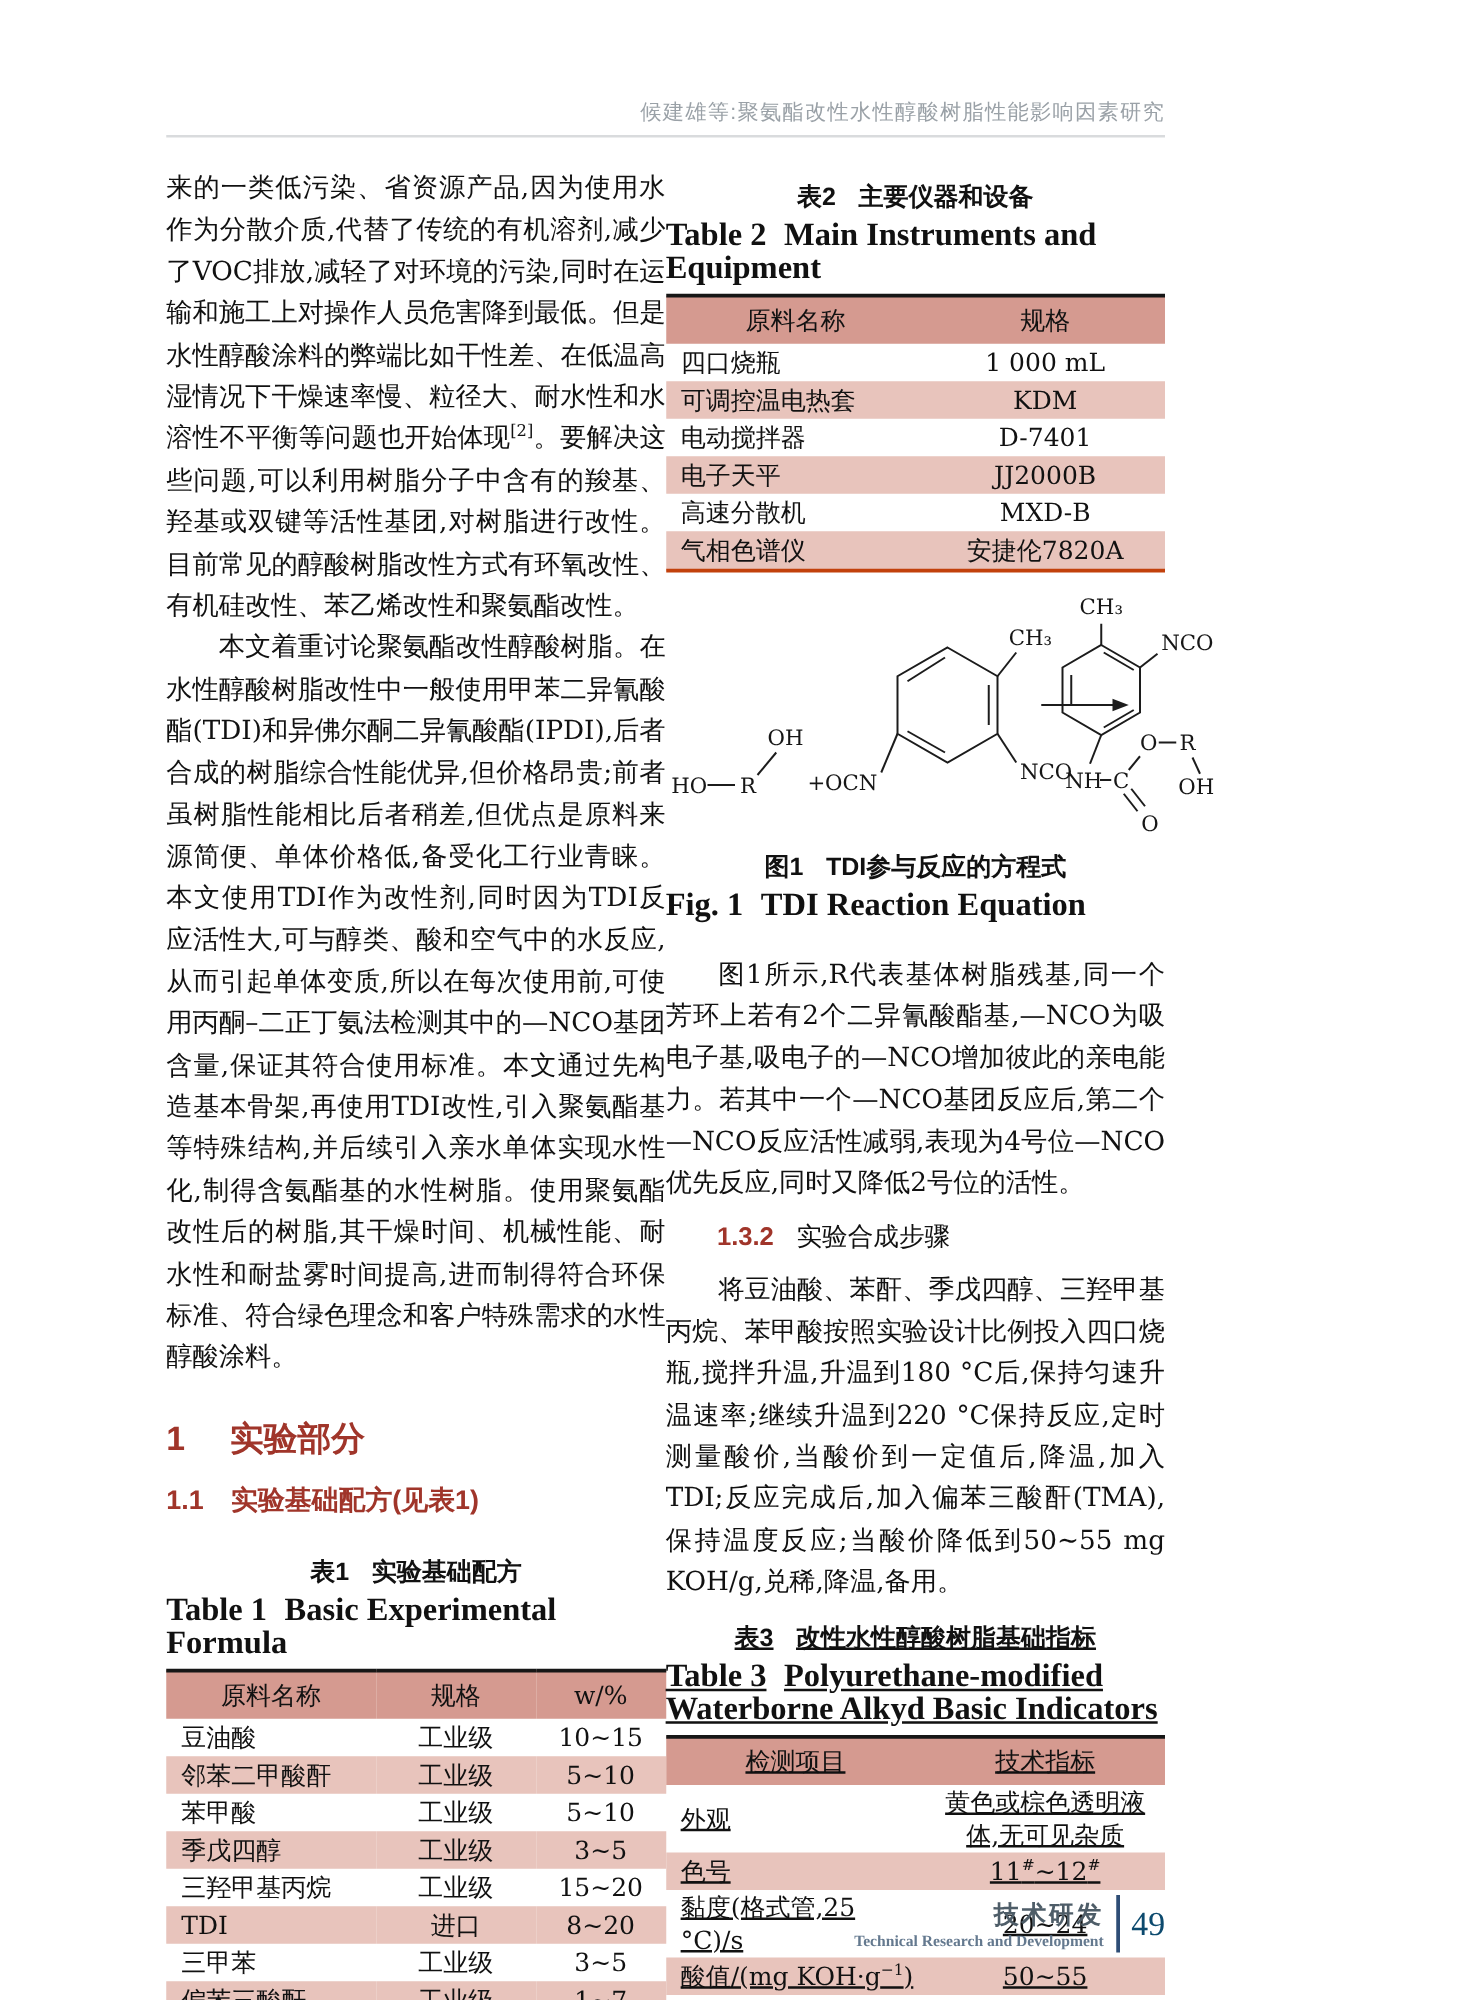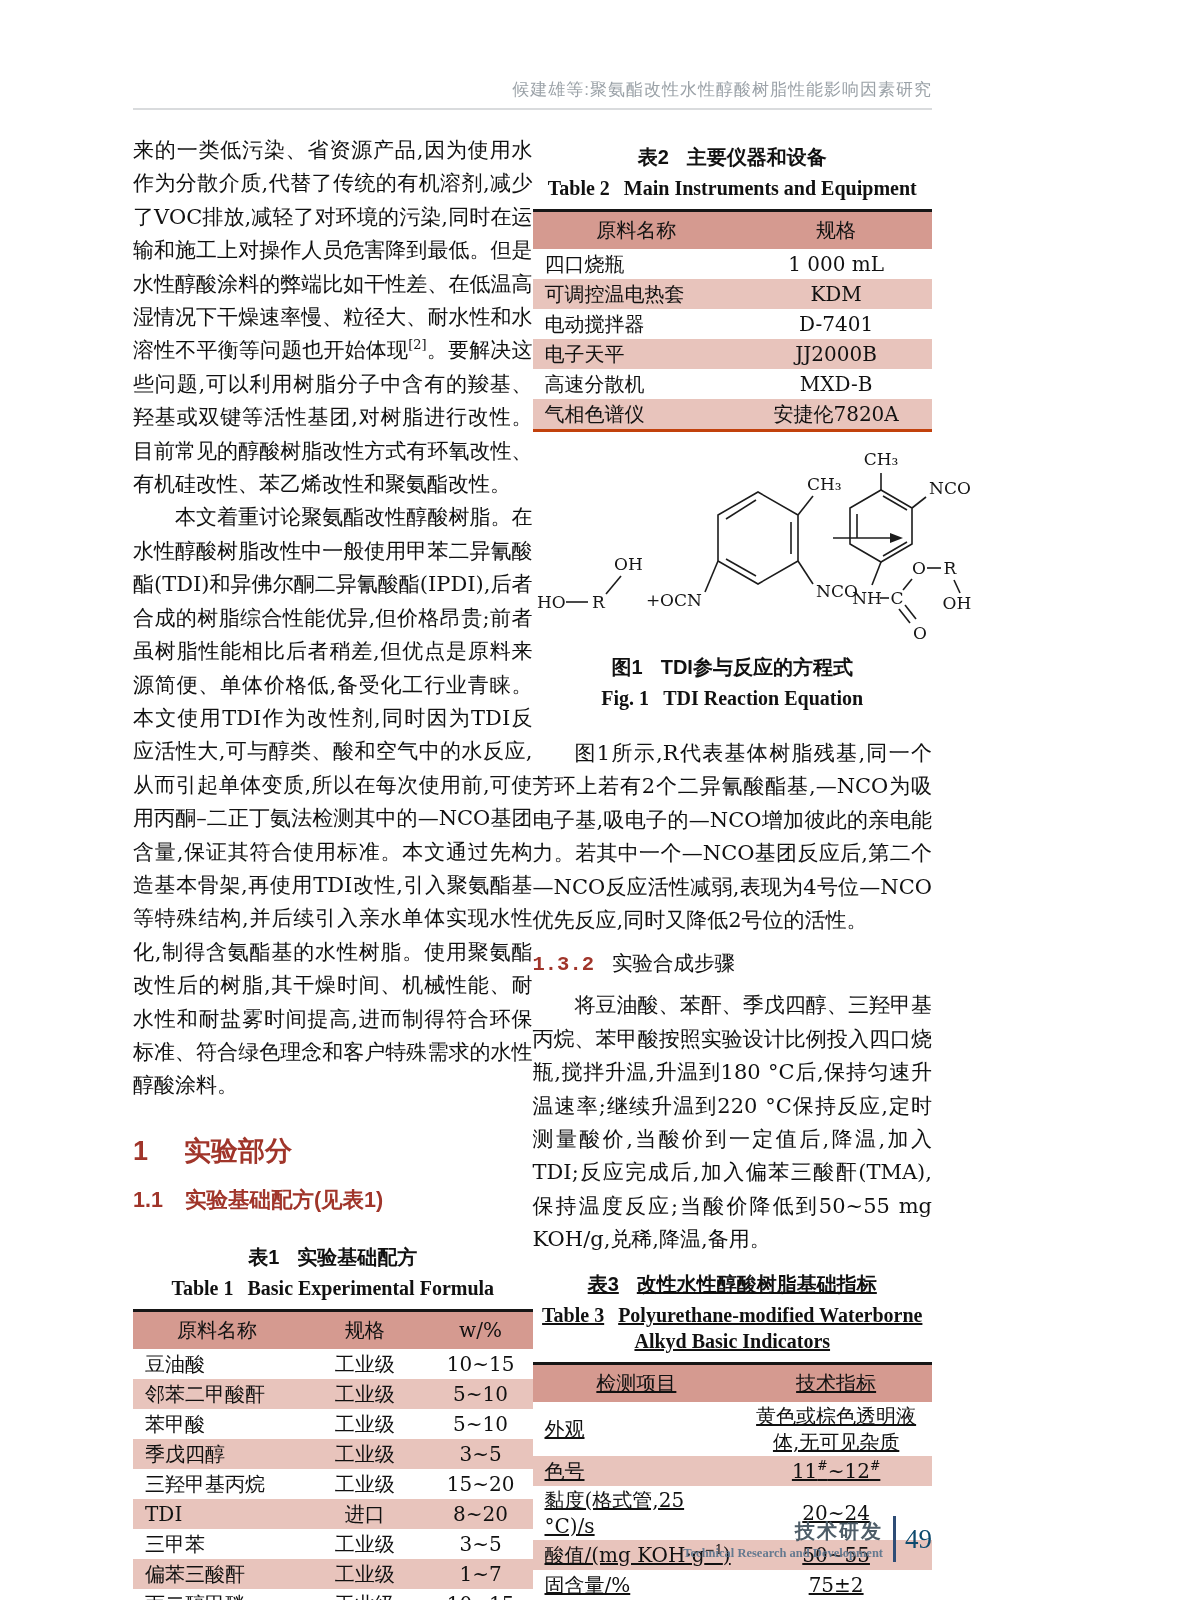--- a/index.html
+++ b/index.html
@@ -20,29 +20,29 @@
   sup{font-size:62%;vertical-align:super;line-height:0;}
 
   
   .sec1{color:#a0352a;font-family:"Liberation Sans","DejaVu Sans",sans-serif;font-weight:bold;
         font-size:27px;margin:30px 0 16px 0;}
   .sec1 .num{margin-right:36px;}
   .sec2{color:#a0352a;font-family:"Liberation Sans","DejaVu Sans",sans-serif;font-weight:bold;
         font-size:21.5px;margin:14px 0 14px 0;}
   .sec2 .num{margin-right:22px;}
   .sec3{font-size:20.5px;margin:12px 0;}
-  .sec3 .num{color:#a0352a;font-family:Liberation Mono, monospace;font-weight:bold;margin-right:18px;}
+  .sec3 .num{color:#a0352a;font-family:Liberation Sans, sans-serif;font-weight:bold;margin-right:18px;margin-left:41px;}
   .sec3 .ttl{color:#111;}
 
   
   .tcap-zh{text-align:center;font-family:"Liberation Sans","DejaVu Sans",sans-serif;font-weight:bold;
         font-size:20px;margin:14px 0 4px 0;}
   .tcap-zh .cap-label{margin-right:18px;}
-  .tcap-en{text-align:center;font-family:"Liberation Serif","DejaVu Serif",serif;font-weight:bold;
-        font-size:20px;line-height:26px;margin:2px 0 8px 0;}
+  .tcap-en{text-align:left;font-family:"Liberation Serif","DejaVu Serif",serif;font-weight:bold;
+        font-size:26px;line-height:26px;margin:2px 0 8px 0;}
   .tcap-en .cap-label{margin-right:14px;}
 
   
   table.data-table{width:100%;border-collapse:collapse;font-size:20px;
         border-top:3px solid #161616;border-bottom:3px solid #c2410c;}
   table.data-table th{background:#d59a90;font-weight:normal;text-align:center;height:37px;padding:0 4px;}
   table.data-table td{text-align:center;height:28px;padding:1px 4px;line-height:26px;}
   table.data-table td:first-child{text-align:left;padding-left:12px;}
   table.data-table tr.alt td{background:#e8c4bc;}
   #table1 th:nth-child(1),#table1 td:nth-child(1){width:42%;}

